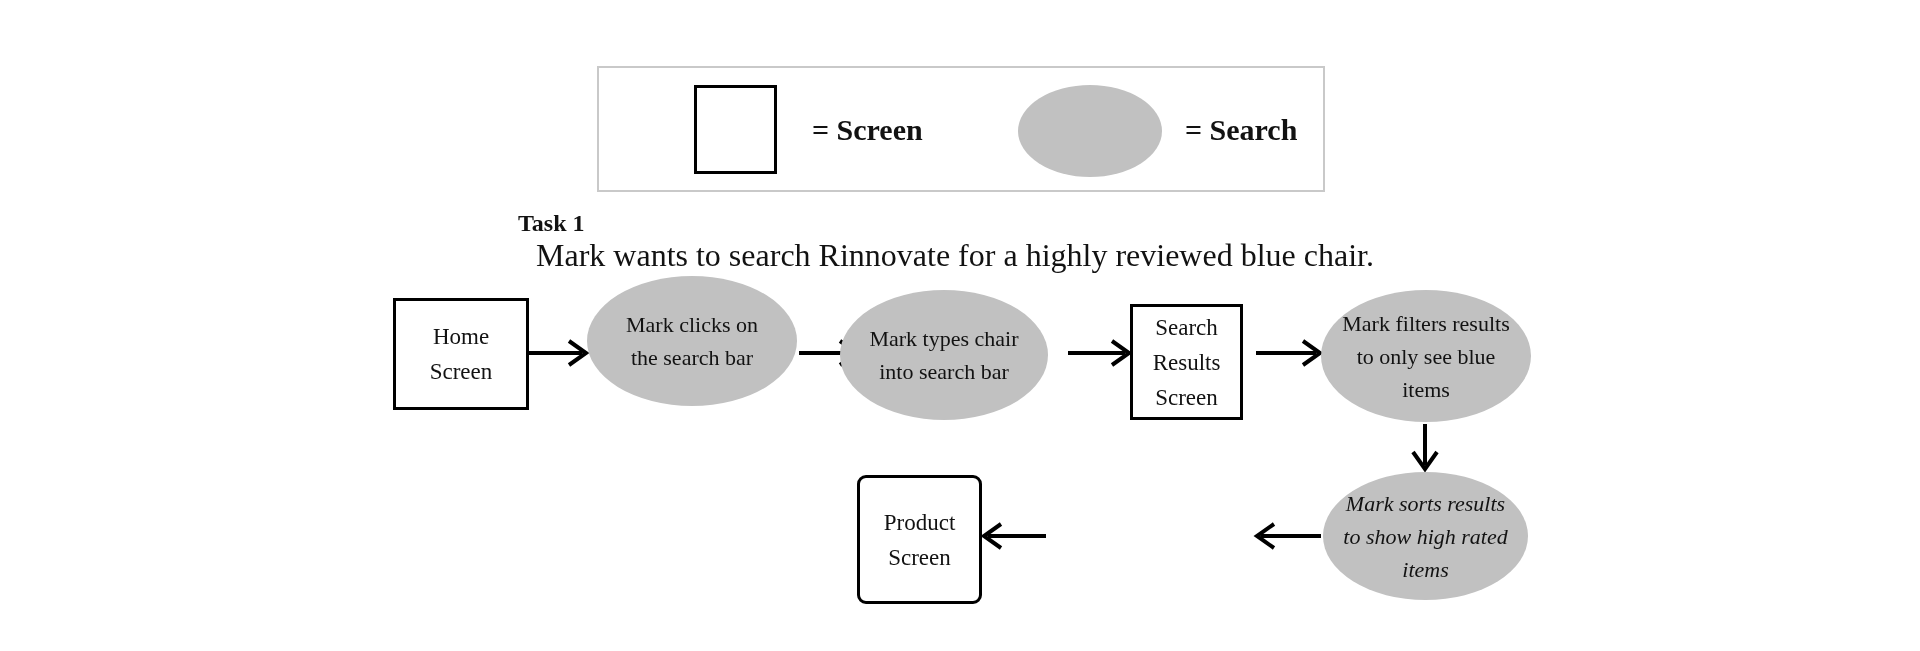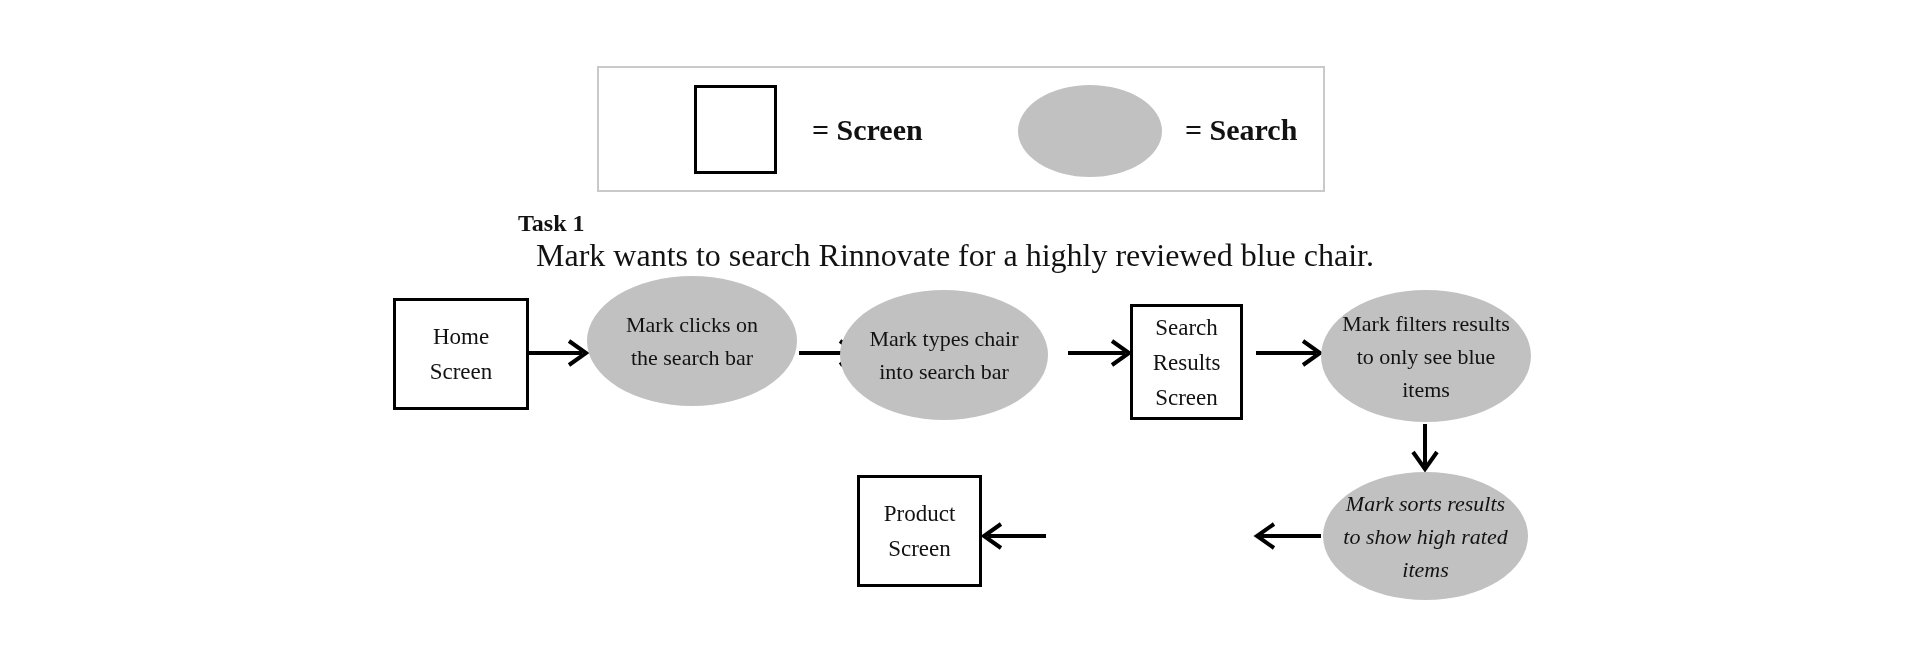--- a/index.html
+++ b/index.html
@@ -24,21 +24,21 @@
   .task-desc{position:absolute;left:518px;top:239px;font-size:32px;line-height:32px;white-space:pre;margin-left:18px;}
 
   
   .screen-node{position:absolute;border:3px solid var(--screen-border);background:#ffffff;display:flex;align-items:center;justify-content:center;text-align:center;}
   .action-node{position:absolute;border-radius:50%;background:var(--action-fill);display:flex;align-items:center;justify-content:center;text-align:center;}
   .node-label{font-size:22px;line-height:33px;white-space:pre;text-align:center;}
   .screen-node .node-label{font-size:23px;line-height:35px;}
 
   #node-home-screen{left:393px;top:298px;width:136px;height:112px;}
   #node-search-results-screen{left:1130px;top:304px;width:113px;height:116px;}
-  #node-product-screen{left:857px;top:475px;width:125px;height:112px;}
+  #node-product-screen{left:857px;top:475px;width:125px;height:129px;border-radius:9px;}
 
   #node-action-click-search-bar{left:587px;top:276px;width:210px;height:130px;}
   #node-action-type-chair{left:840px;top:290px;width:208px;height:130px;}
   #node-action-filter-blue{left:1321px;top:290px;width:210px;height:132px;}
   #node-action-sort-high-rated{left:1323px;top:472px;width:205px;height:128px;font-style:italic;}
   #node-action-click-chair{left:1048px;top:470px;width:207px;height:133px;}
 
   
   .arrow-layer{position:absolute;left:0;top:0;width:1920px;height:651px;pointer-events:none;}
   .arrow-layer path{stroke:var(--arrow);stroke-width:4;fill:none;}

